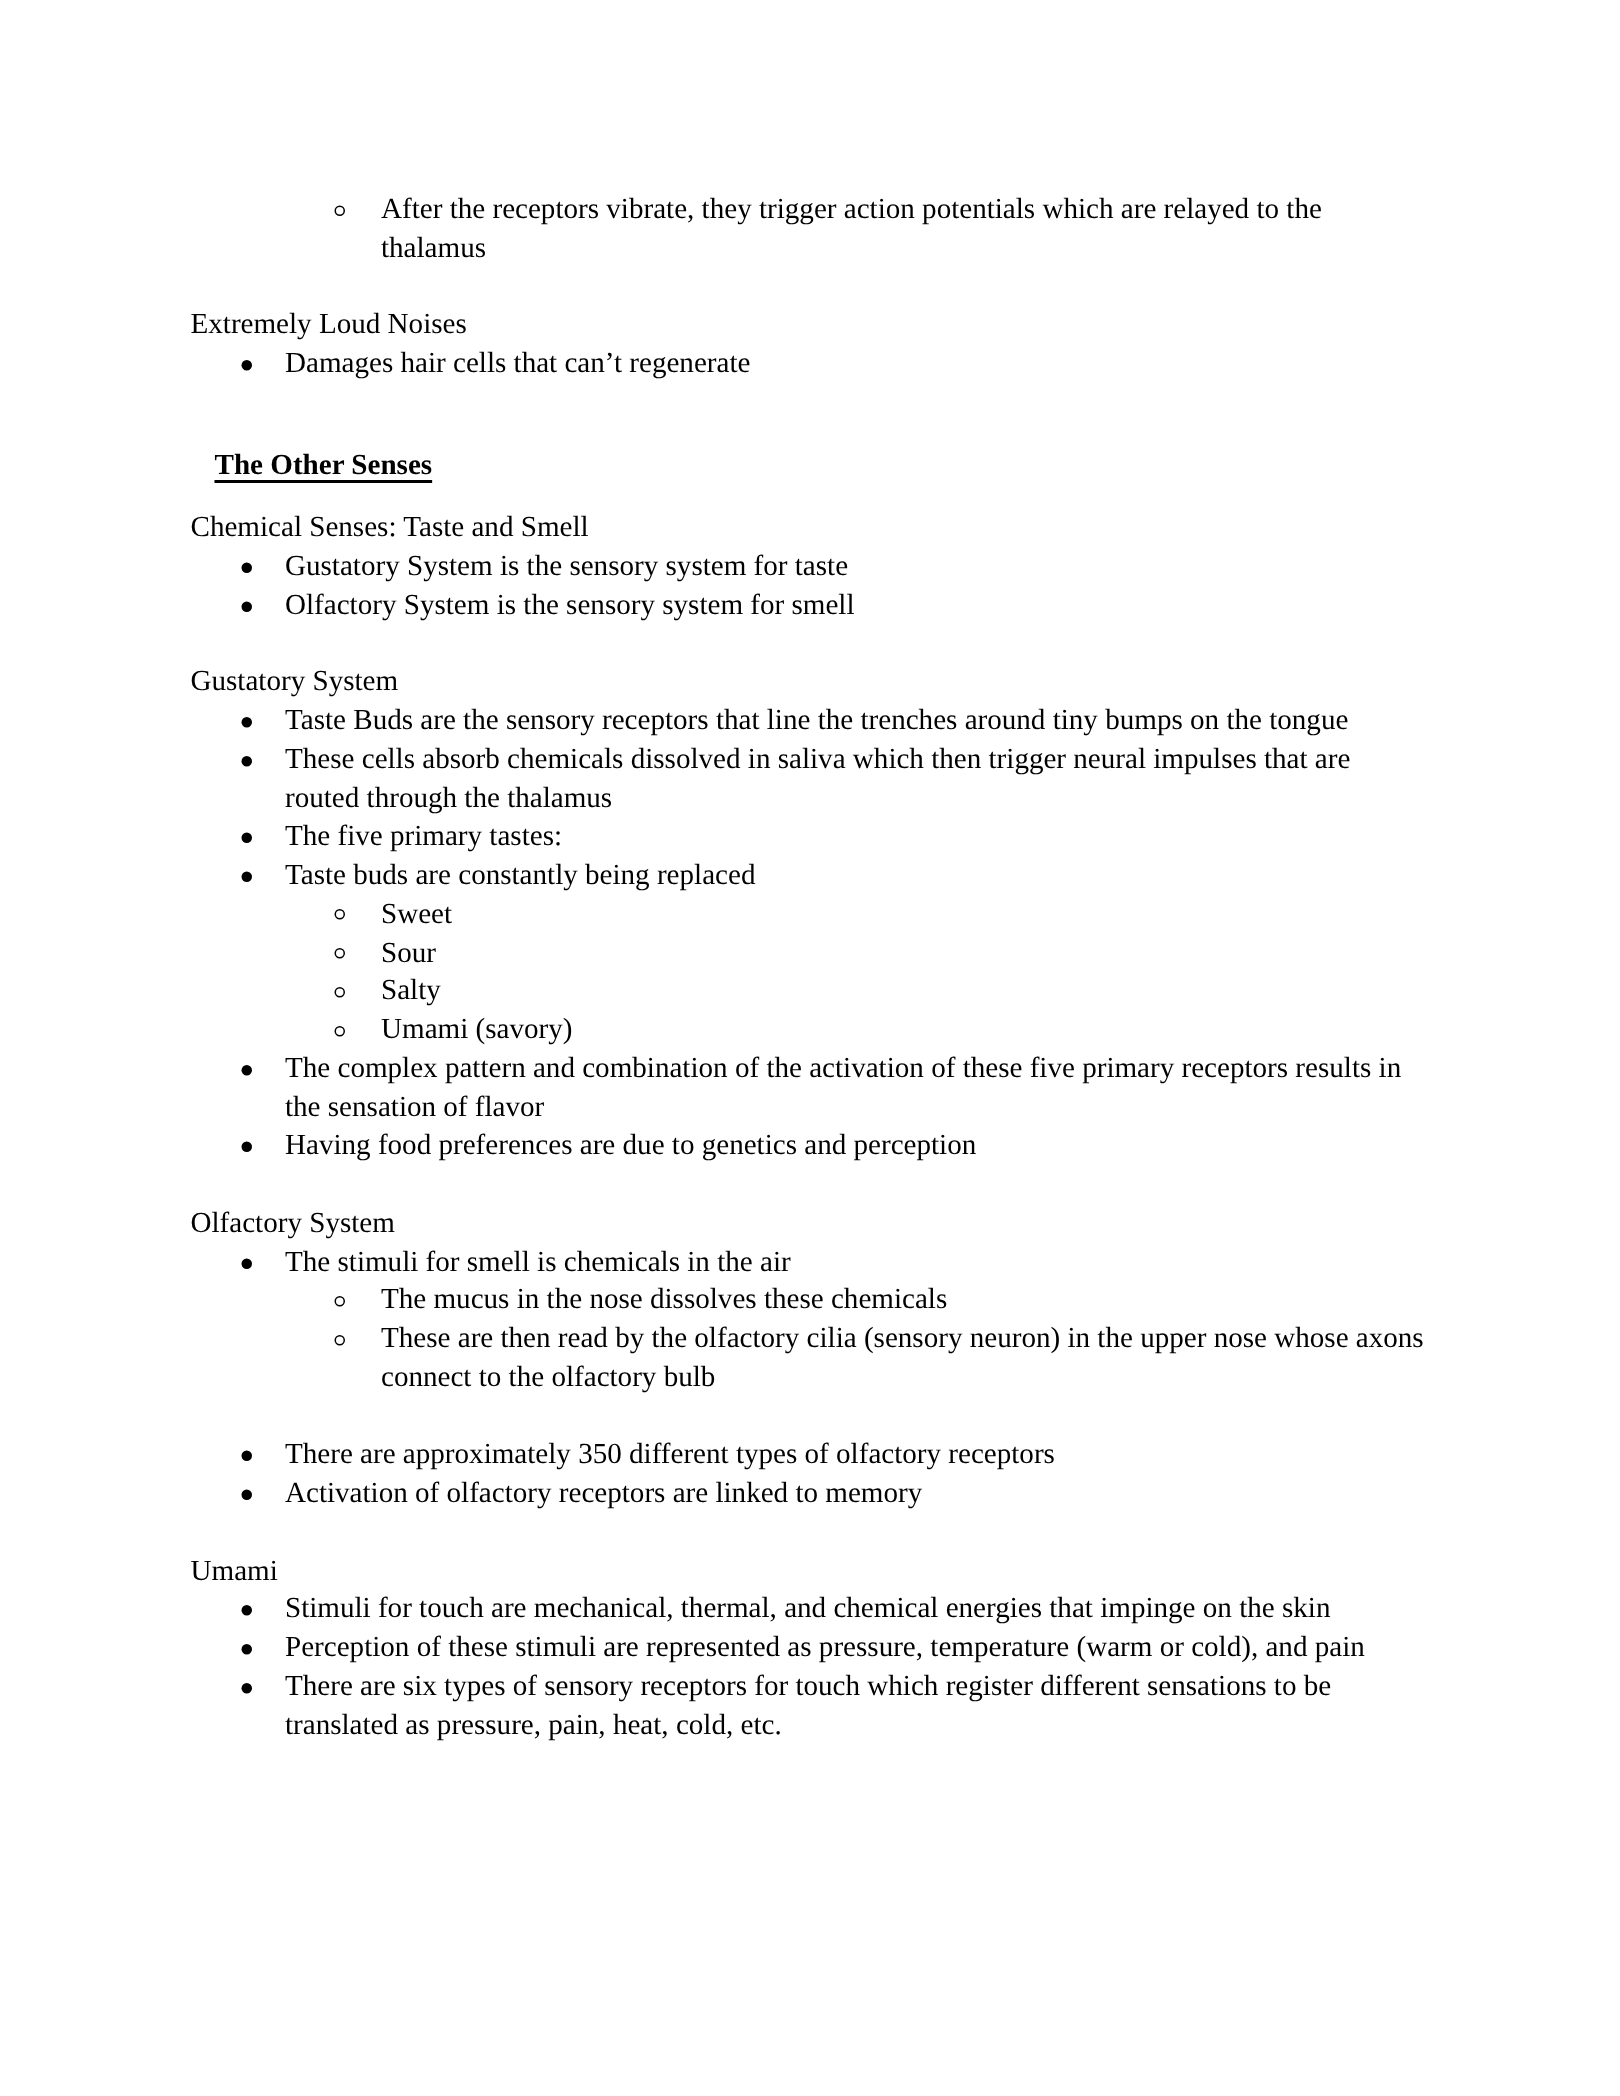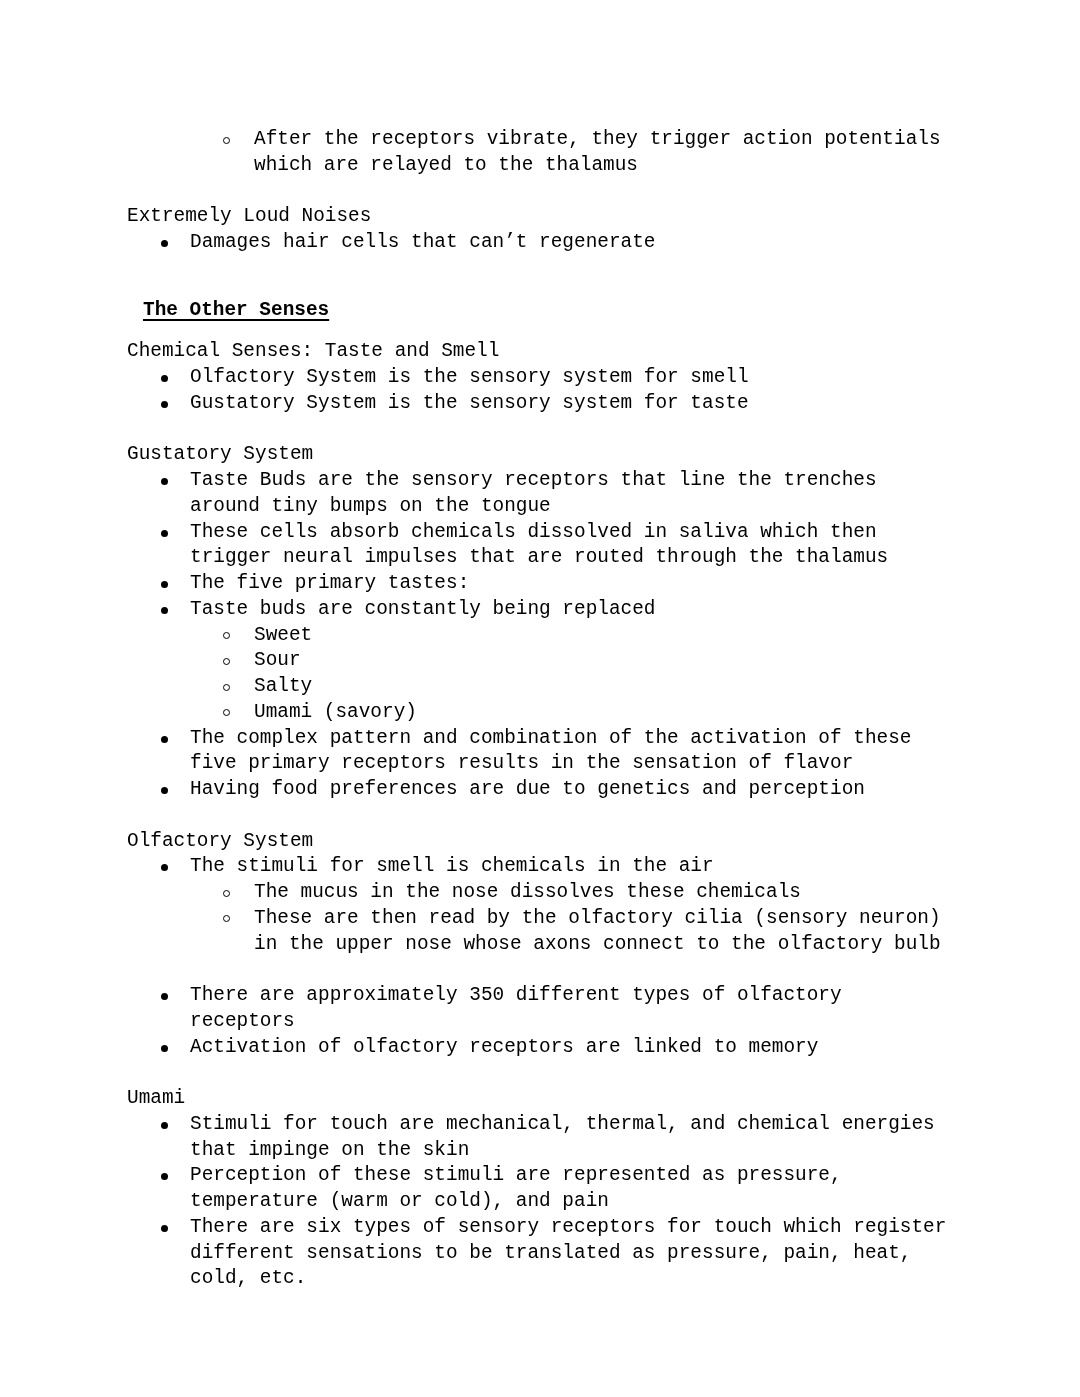--- a/index.html
+++ b/index.html
@@ -10,21 +10,21 @@
   body {
     width: 1080px;
     height: 1397px;
     overflow: hidden;
   }
   .page {
     position: relative;
     width: 972px;
     height: 1397px;
     background: #ffffff;
-    font-family: Liberation Mono, monospace;
+    font-family: Liberation Serif, serif;
     color: #000000;
     padding-left: 24px;
   }
   .content {
     position: absolute;
     left: 127px;
     top: 127px;
     width: 826px;
     font-size: 19.4px;
     line-height: 25.75px;
@@ -93,26 +93,26 @@
     </div>
 
     <div class="blank"></div>
 
     <div class="h">The Other Senses</div>
 
     <div class="p">Chemical Senses: Taste and Smell</div>
 
     <div class="li1">
       <span class="marker"></span>
+      <span>Gustatory System is the sensory system for taste</span>
+    </div>
+
+    <div class="li1">
+      <span class="marker"></span>
       <span>Olfactory System is the sensory system for smell</span>
-    </div>
-
-    <div class="li1">
-      <span class="marker"></span>
-      <span>Gustatory System is the sensory system for taste</span>
     </div>
 
     <div class="blank"></div>
 
     <div class="p">Gustatory System</div>
 
     <div class="li1">
       <span class="marker"></span>
       <span>Taste Buds are the sensory receptors that line the trenches around tiny bumps on the tongue</span>
     </div>

